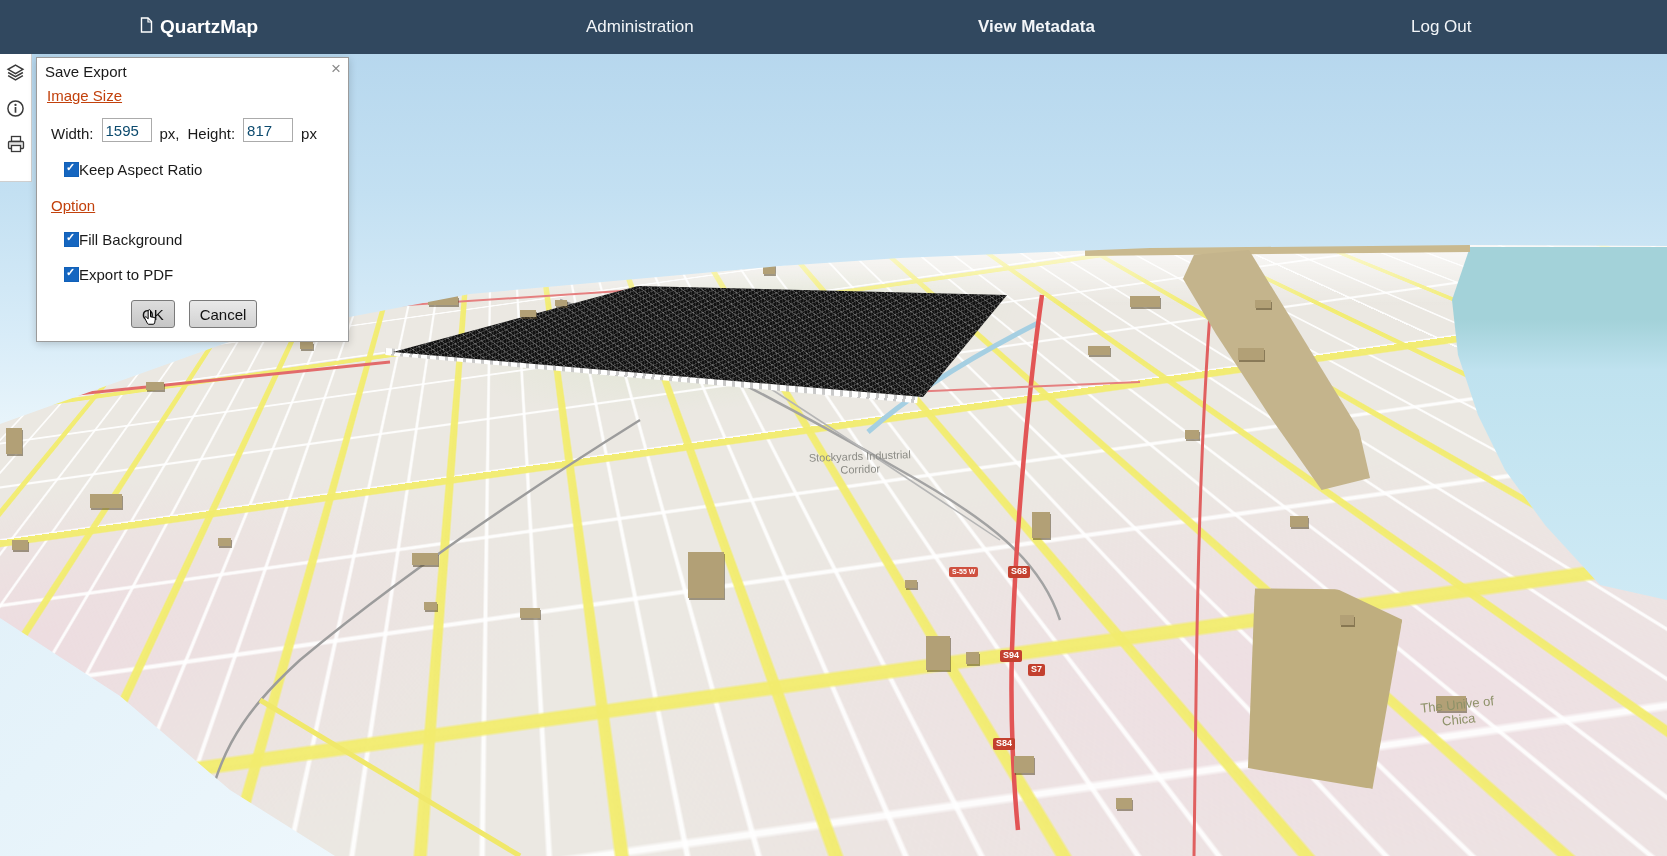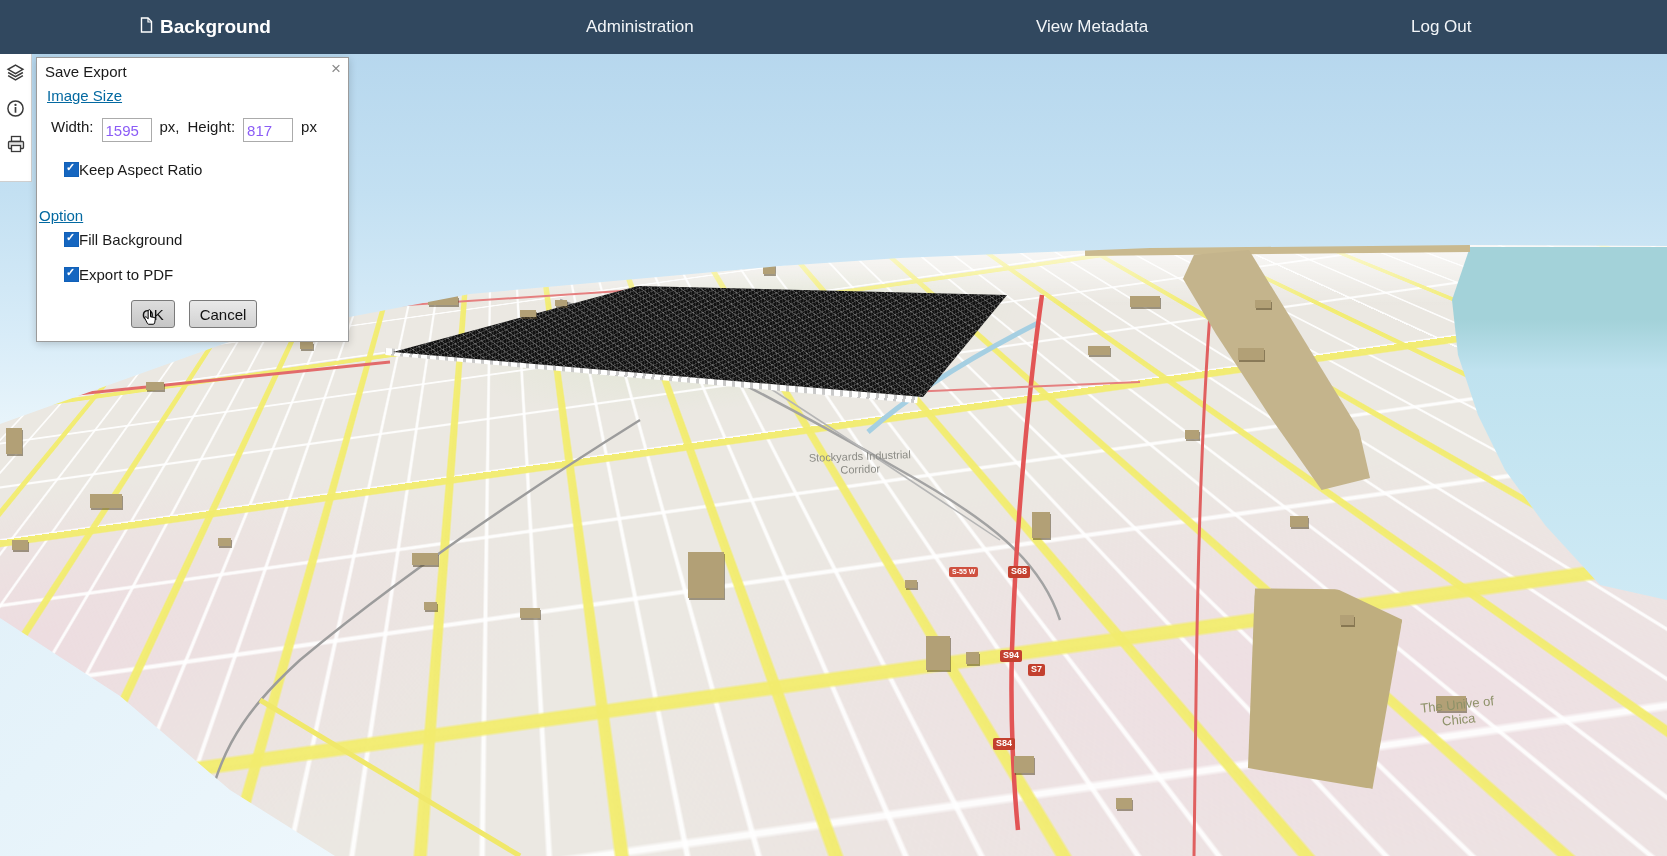--- a/index.html
+++ b/index.html
@@ -4,21 +4,21 @@
 <style>
   html,body{margin:0;padding:0;}
   body{
     width:1667px;height:856px;position:relative;overflow:hidden;
     font-family:"Liberation Sans",sans-serif;background:#dcedf7;
   }
   
   .navbar{position:absolute;left:0;top:0;width:1667px;height:54px;background:#31485f;z-index:40;}
   .navbar .brand{position:absolute;left:140px;top:0;height:54px;display:flex;align-items:center;gap:7px;color:#fff;font-size:19px;font-weight:bold;cursor:pointer;}
   .nav-link{position:absolute;top:0;height:54px;display:flex;align-items:center;color:#f2f5f8;font-size:17px;cursor:pointer;}
-  .nav-admin{left:586px;} .nav-meta{left:1036px;} .nav-logout{left:1411px;}
+  .nav-admin{left:586px;} .nav-meta{left:978px;font-weight:bold;} .nav-logout{left:1411px;}
   
   .side-toolbar{position:absolute;left:0;top:54px;width:31px;height:118px;background:#fff;border-right:1px solid #cfcfcf;border-bottom:1px solid #cfcfcf;z-index:25;display:flex;flex-direction:column;align-items:center;padding-top:9px;gap:14px;}
   .tool-btn{width:22px;height:22px;display:flex;align-items:center;justify-content:center;cursor:pointer;}
   
   .scene{position:absolute;inset:0;overflow:hidden;z-index:1;}
   .map-wrap{position:absolute;left:-80px;top:340px;width:2100px;height:600px;transform:rotate(-8deg);transform-origin:0 0;z-index:1;}
   .persp{position:absolute;left:0;top:0;width:2100px;height:600px;perspective:600px;perspective-origin:630px -30px;}
   .plane{
     position:absolute;left:-350px;top:0;width:2800px;height:520px;
     transform-origin:50% 0;transform:rotateX(62deg);
@@ -70,24 +70,24 @@
   .sky{position:absolute;left:0;top:0;width:1667px;height:430px;z-index:9;
     background:linear-gradient(180deg,#b2d4ec 0%,#c3e0f2 45%,#d8ecf8 78%,#e9f5fb 100%);
     clip-path:polygon(0 0,1667px 0,1667px 246px,1470px 245px,1150px 248px,900px 258px,780px 266px,470px 294px,240px 338px,0 424px);}
   .near-cut{position:absolute;left:0;top:598px;width:350px;height:258px;z-index:8;
     background:linear-gradient(135deg,#e2f1f9,#eef7fc);
     clip-path:polygon(0 20px,120px 98px,230px 192px,335px 258px,0 258px);}
   
   .dialog{position:absolute;left:36px;top:57px;width:311px;height:283px;background:#fff;border:1px solid #9b9b9b;box-shadow:0 2px 8px rgba(0,0,0,.18);z-index:30;font-size:15px;color:#1a1a1a;}
   .dlg-title{position:absolute;left:8px;top:5px;font-size:15px;}
   .dlg-close{position:absolute;right:7px;top:2px;font-size:17px;color:#8a8a8a;cursor:pointer;line-height:1;}
-  .dlg-link{position:absolute;text-decoration:underline;color:#0369a1;cursor:pointer;text-align:center;}
-  .link-size{left:10px;top:29px;} .link-option{left:2px;top:139px;margin-top:10px;}
-  .size-row{position:absolute;left:14px;top:60px;display:flex;align-items:flex-start;gap:8px;}
-  .size-input{width:42px;height:22px;border:1px solid #ababab;font-family:"Liberation Sans",sans-serif;font-size:15px;padding:0 3px;color:#8b5cf6;}
+  .dlg-link{position:absolute;text-decoration:underline;color:#c2410c;cursor:pointer;text-align:center;}
+  .link-size{left:10px;top:29px;} .link-option{left:14px;top:139px;}
+  .size-row{position:absolute;left:14px;top:60px;display:flex;align-items:flex-end;gap:8px;}
+  .size-input{width:42px;height:22px;border:1px solid #ababab;font-family:"Liberation Sans",sans-serif;font-size:15px;padding:0 3px;color:#0c4a6e;}
   .cb-row{position:absolute;display:flex;align-items:center;gap:0;cursor:pointer;}
   .cb1{left:27px;top:103px;} .cb2{left:27px;top:173px;} .cb3{left:27px;top:208px;}
   .cb{width:13px;height:13px;border:1px solid #555;background:#fff;position:relative;display:inline-block;flex:0 0 13px;}
   .cb[data-checked="true"]{background:#1566c0;border-color:#1060b8;}
   .cb[data-checked="true"]::after{content:"✓";position:absolute;left:1px;top:-2px;color:#fff;font-size:11px;font-weight:bold;}
   .btn-row{position:absolute;left:94px;top:242px;display:flex;gap:14px;}
   .dlg-btn{height:28px;padding:0 10px;background:linear-gradient(#e9e9e9,#d2d2d2);border:1px solid #7a7a7a;border-radius:3px;font-family:"Liberation Sans",sans-serif;font-size:15px;color:#111;cursor:pointer;}
   .btn-ok{background:linear-gradient(#ddd,#c6c6c6);}
   .cursor{position:absolute;left:141px;top:307px;width:20px;height:22px;z-index:50;pointer-events:none;}
 </style>
@@ -168,21 +168,21 @@
 </div>
 
 <div class="navbar">
   <div class="brand">
     <span>
       <svg width="13" height="16" viewBox="0 0 13 16">
           <path d="M1.5 1h6.5l3.5 3.5V15h-10z" fill="none" stroke="#fff" stroke-width="1.4"></path>
           <path d="M8 1v4h4" fill="none" stroke="#fff" stroke-width="1.2"></path>
         </svg>
     </span>
-    <span>Background</span>
+    <span>QuartzMap</span>
   </div>
   <div class="nav-link nav-admin">Administration</div>
   <div class="nav-link nav-meta">View Metadata</div>
   <div class="nav-link nav-logout">Log Out</div>
 </div>
 
 <div class="side-toolbar">
   <div class="tool-btn">
     <span>
       <svg width="19" height="19" viewBox="0 0 18 18" fill="none" stroke="#3a3a3a" stroke-width="1.4">

